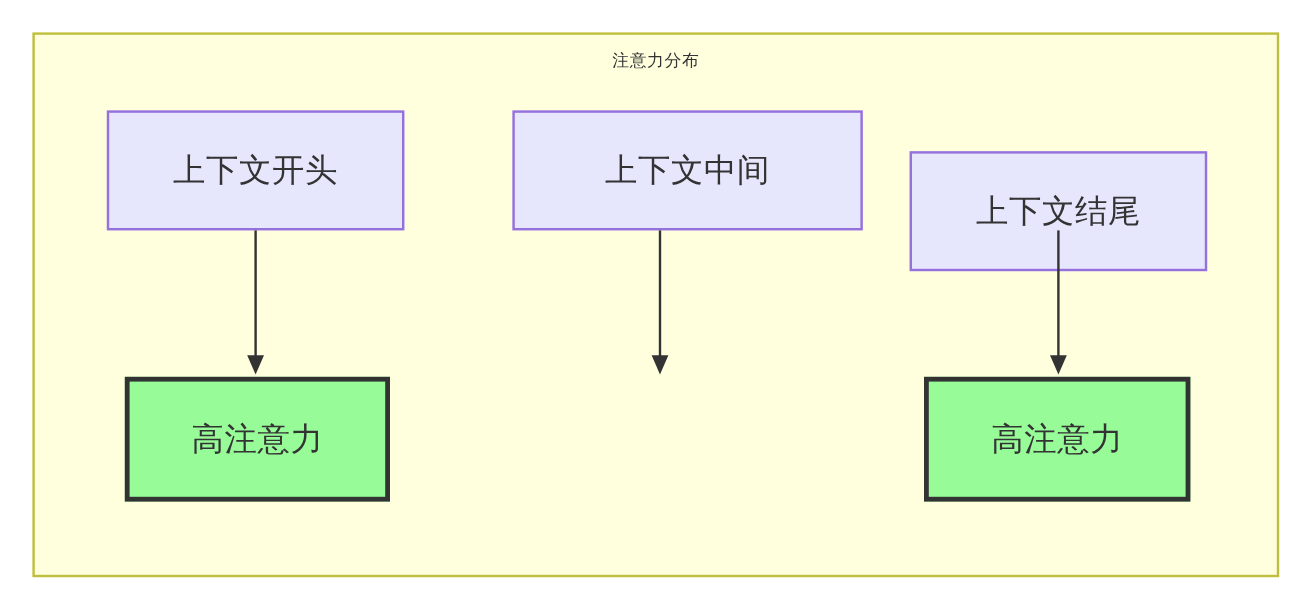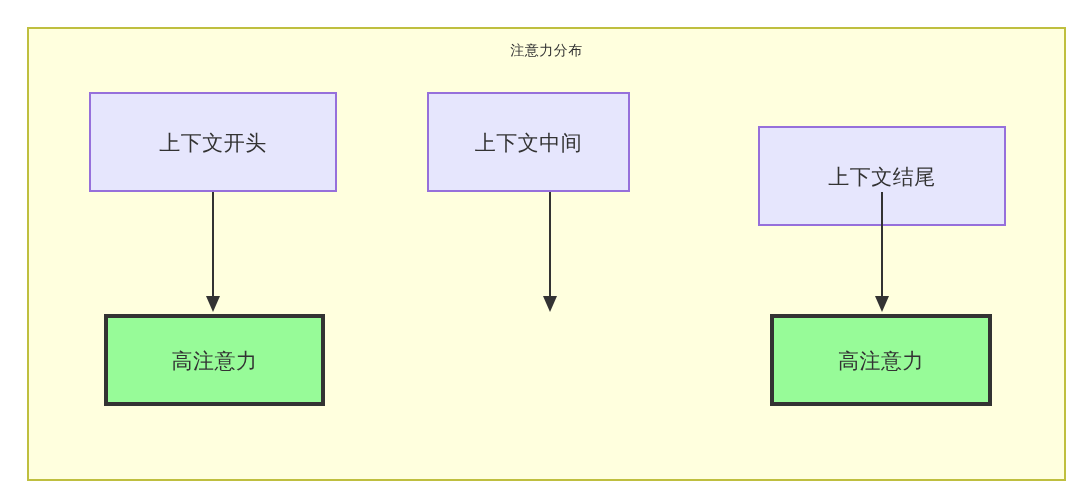--- a/index.html
+++ b/index.html
@@ -45,48 +45,48 @@
     letter-spacing: 0.5px;
   }
 
   
   .node {
     position: absolute;
     box-sizing: border-box;
     display: flex;
     align-items: center;
     justify-content: center;
-    font-size: 21px;
+    font-size: 27px;
     line-height: 1;
     letter-spacing: 0.5px;
     color: #333333;
   }
 
   .node.source {
     background: #e6e6fd;
     border: 2px solid #9670db;
     height: 100px;
   }
 
   .node.result {
-    height: 92px;
+    height: 104px;
     border: 4px solid #333333;
   }
 
   .node.result.high {
     background: #97fb98;
   }
 
   .node.result.low {
     background: #fc9295;
   }
 
   
   .col1.source { left: 89px;  top: 92px;  width: 248px; }
-  .col2.source { left: 427px; top: 92px;  width: 203px; justify-content: center; }
+  .col2.source { left: 427px; top: 92px;  width: 292px; justify-content: center; }
   .col3.source { left: 758px; top: 92px;  width: 248px; margin-top: 34px; }
 
   .col1.result { left: 104px; top: 314px; width: 221px; }
   .col2.result { left: 440px; top: 314px; width: 220px; }
   .col3.result { left: 770px; top: 314px; width: 222px; }
 
   
   .edge {
     position: absolute;
     top: 192px;

